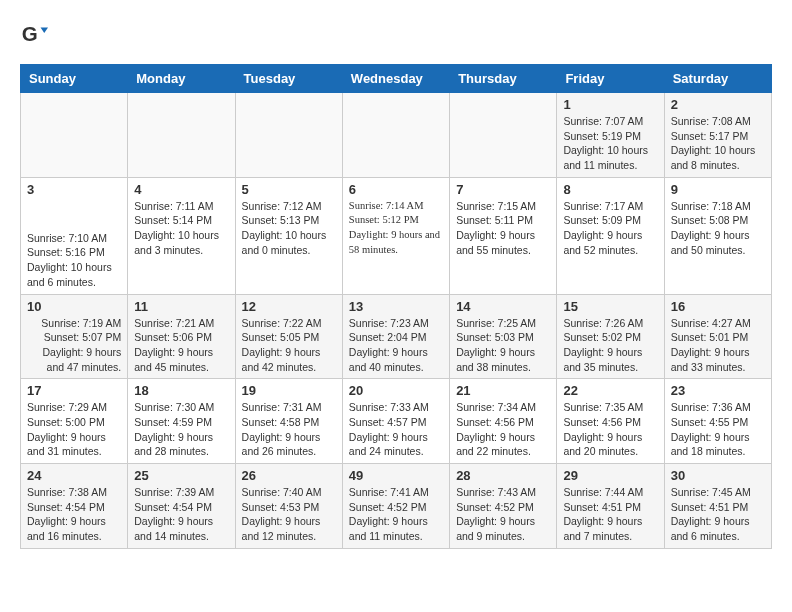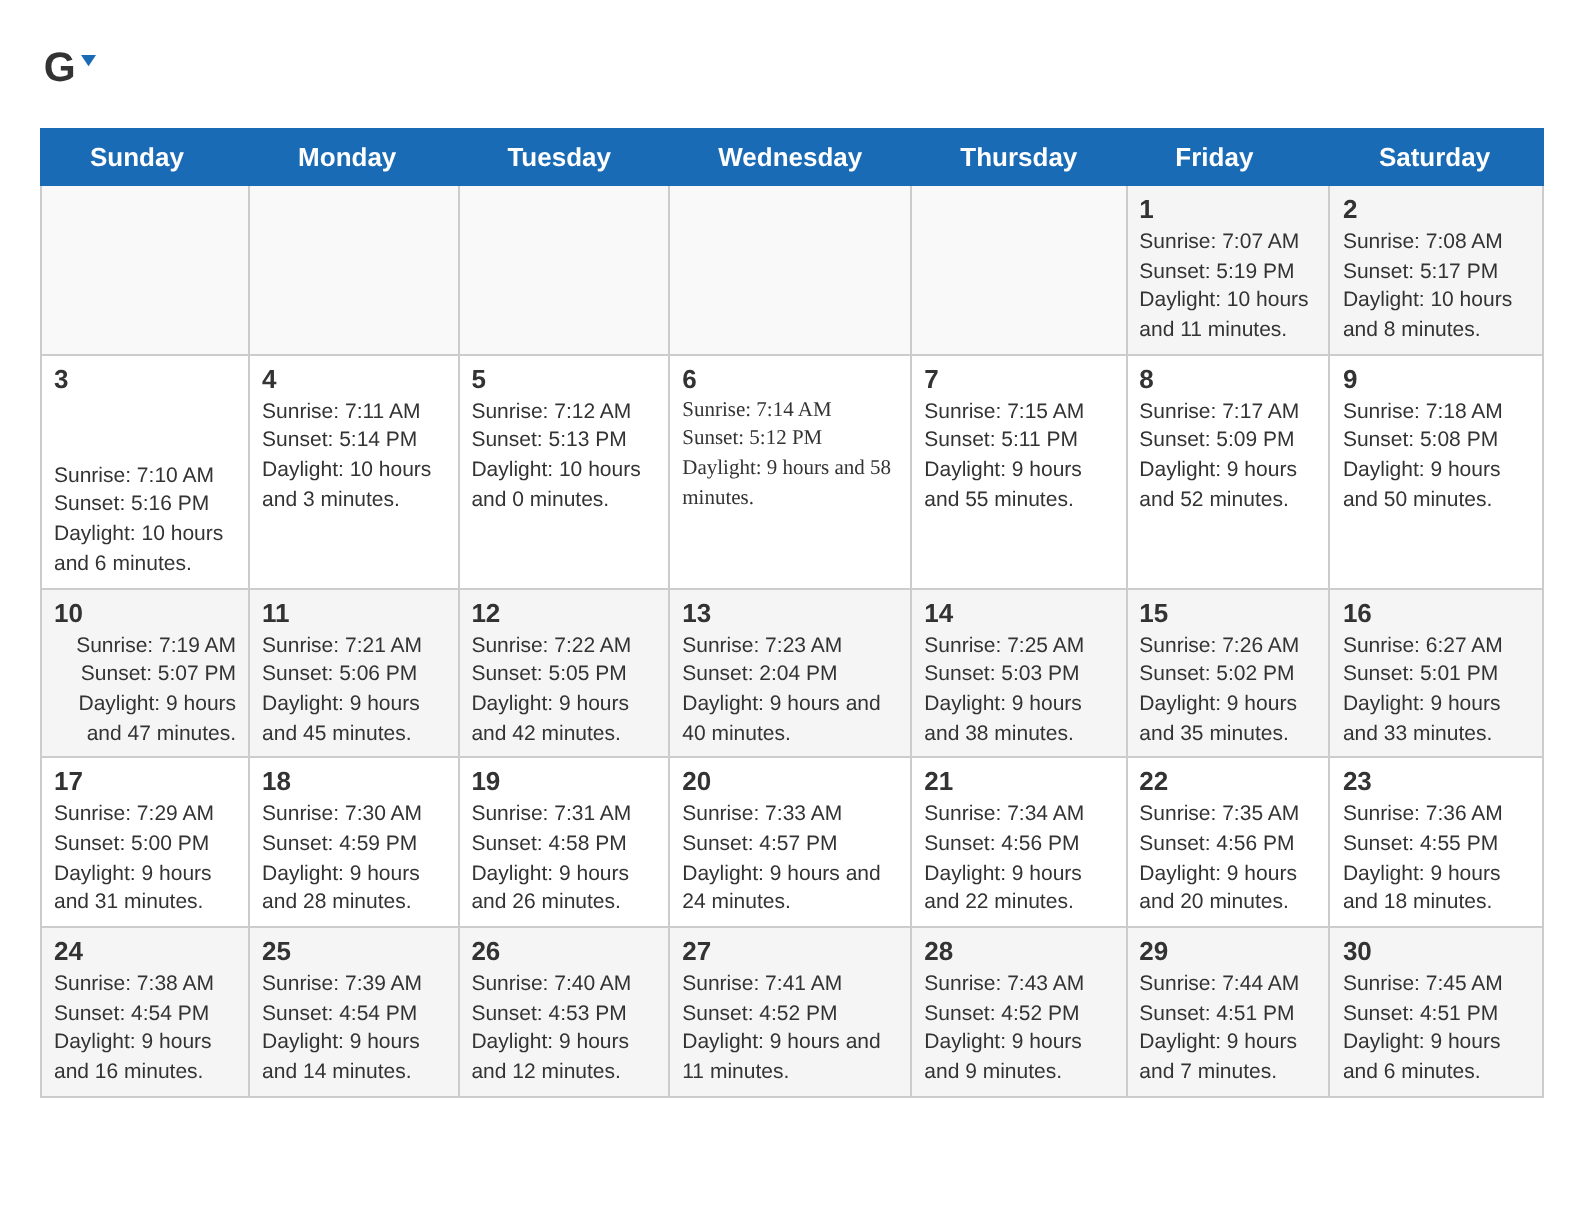--- a/index.html
+++ b/index.html
@@ -54,21 +54,21 @@
     }
     .calendar {
       width: 100%;
       border-collapse: collapse;
     }
     .calendar th {
       background: #1a6bb5;
       color: #fff;
       font-size: 13px;
       font-weight: bold;
-      padding: 6px 24px;
+      padding: 6px 8px;
       text-align: left;
       border: 1px solid #1a6bb5;
     }
     .calendar td {
       border: 1px solid #ccc;
       vertical-align: top;
       padding: 4px 6px;
       width: calc(100% / 7);
       min-height: 80px;
       background: #fff;
@@ -224,21 +224,21 @@
 Daylight: 9 hours and 38 minutes.</div>
         </td>
         <td>
           <span class="day-number">15</span>
           <div class="day-info" style="white-space: pre-line;">Sunrise: 7:26 AM
 Sunset: 5:02 PM
 Daylight: 9 hours and 35 minutes.</div>
         </td>
         <td>
           <span class="day-number">16</span>
-          <div class="day-info" style="white-space: pre-line;">Sunrise: 6:27 AM
+          <div class="day-info" style="white-space: pre-line;">Sunrise: 4:27 AM
 Sunset: 5:01 PM
 Daylight: 9 hours and 33 minutes.</div>
         </td>
       </tr>
       <tr>
         <td>
           <span class="day-number">17</span>
           <div class="day-info" style="white-space: pre-line;">Sunrise: 7:29 AM
 Sunset: 5:00 PM
 Daylight: 9 hours and 31 minutes.</div>
@@ -293,21 +293,21 @@
 Sunset: 4:54 PM
 Daylight: 9 hours and 14 minutes.</div>
         </td>
         <td>
           <span class="day-number">26</span>
           <div class="day-info" style="white-space: pre-line;">Sunrise: 7:40 AM
 Sunset: 4:53 PM
 Daylight: 9 hours and 12 minutes.</div>
         </td>
         <td>
-          <span class="day-number">27</span>
+          <span class="day-number">49</span>
           <div class="day-info" style="white-space: pre-line;">Sunrise: 7:41 AM
 Sunset: 4:52 PM
 Daylight: 9 hours and 11 minutes.</div>
         </td>
         <td>
           <span class="day-number">28</span>
           <div class="day-info" style="white-space: pre-line;">Sunrise: 7:43 AM
 Sunset: 4:52 PM
 Daylight: 9 hours and 9 minutes.</div>
         </td>

